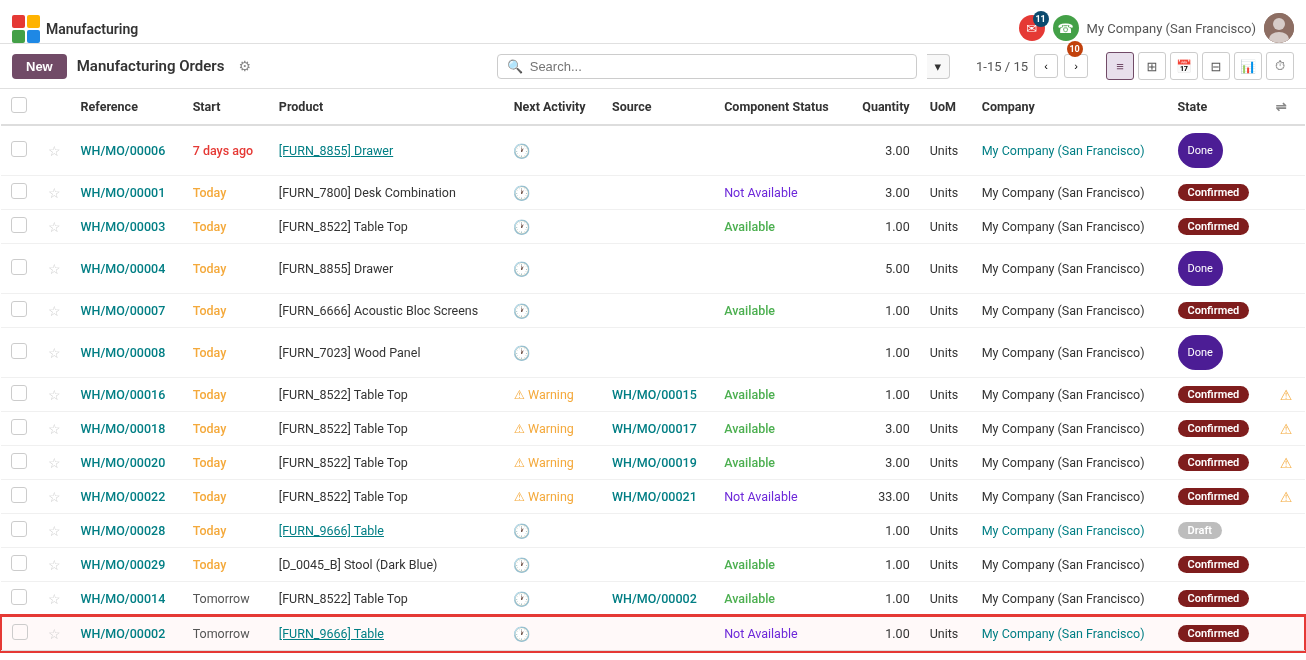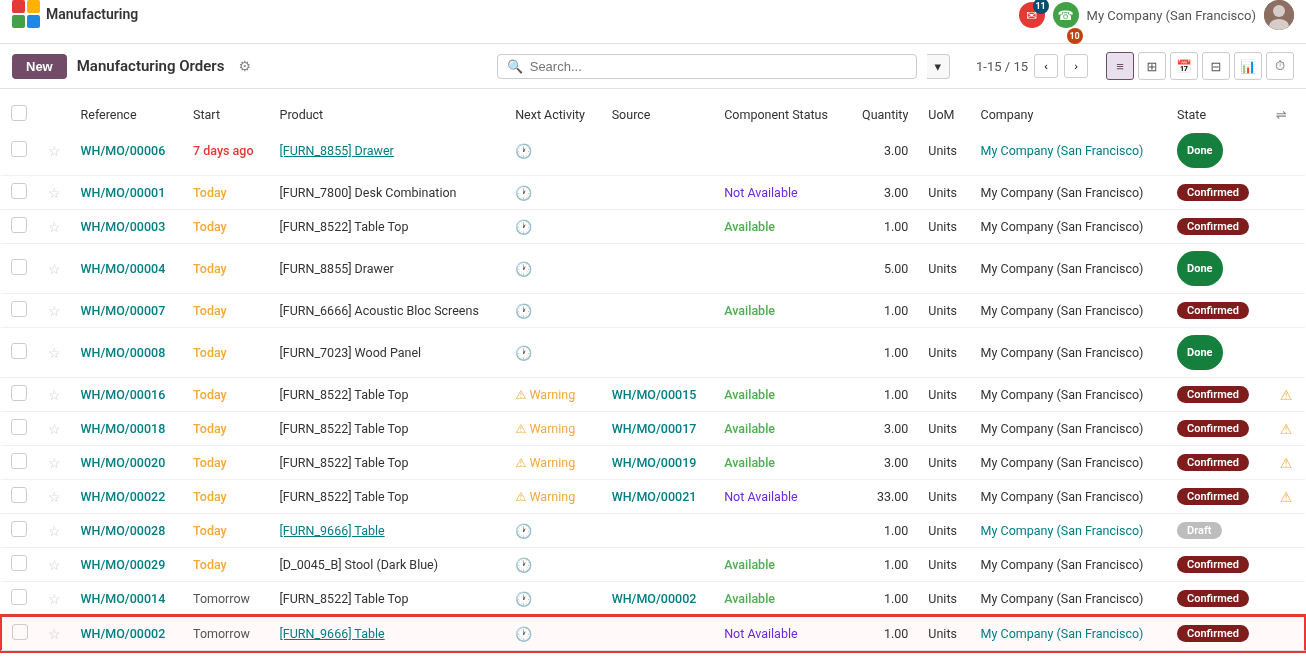--- a/index.html
+++ b/index.html
@@ -1,20 +1,20 @@
 <!DOCTYPE html>
 <html><head>
   <meta charset="utf-8">
   <style>
     * { box-sizing: border-box; margin: 0; padding: 0; }
     body { font-family: -apple-system, BlinkMacSystemFont, 'Segoe UI', Roboto, sans-serif; font-size: 13px; background: #fff; color: #333; overflow: hidden; }
 
     
     .top-nav {
-      display: flex; align-items: flex-start; background: #fff; border-bottom: 1px solid #e0e0e0;
+      display: flex; align-items: flex-end; background: #fff; border-bottom: 1px solid #e0e0e0;
       padding: 0 12px; height: 44px; gap: 4px;
     }
     .nav-logo { display: flex; align-items: center; gap: 6px; margin-right: 8px; }
     .logo-icon { width: 28px; height: 28px; }
     .nav-app-name { font-weight: 600; font-size: 14px; color: #333; }
     .nav-menu { display: flex; align-items: center; gap: 2px; flex: 1; }
     .nav-item { padding: 6px 10px; color: #555; cursor: pointer; border-radius: 4px; font-size: 13px; }
     .nav-right { display: flex; align-items: center; gap: 8px; margin-left: auto; }
     .notif-badge { position: relative; cursor: pointer; }
     .notif-icon { width: 26px; height: 26px; border-radius: 50%; display: flex; align-items: center; justify-content: center; font-size: 13px; }
@@ -38,35 +38,35 @@
     .search-dropdown { border: 1px solid #ccc; border-left: none; border-radius: 0 4px 4px 0; padding: 4px 8px; background: #f8f8f8; cursor: pointer; }
     .pagination { display: flex; align-items: center; gap: 6px; font-size: 13px; color: #555; margin-left: 16px; }
     .page-btn { border: 1px solid #ccc; border-radius: 3px; background: #fff; cursor: pointer; width: 24px; height: 24px; display: flex; align-items: center; justify-content: center; font-size: 11px; }
     .view-icons { display: flex; gap: 4px; margin-left: 8px; }
     .view-btn { border: 1px solid #ccc; border-radius: 3px; background: #fff; cursor: pointer; width: 28px; height: 28px; display: flex; align-items: center; justify-content: center; font-size: 13px; color: #555; }
     .view-btn.active { background: #e8e0ec; border-color: #714B67; color: #714B67; }
 
     
     .table-container { overflow-y: auto; height: calc(660px - 44px - 50px); }
     table { width: 100%; border-collapse: collapse; font-size: 12.5px; }
-    thead th { padding: 8px 10px; text-align: left; font-weight: 400; color: #333; border-bottom: 2px solid #ddd; background: #fff; position: sticky; top: 8px; z-index: 5; white-space: nowrap; }
+    thead th { padding: 8px 10px; text-align: left; font-weight: 700; color: #333; border-bottom: 2px solid #ddd; background: #fff; position: sticky; top: 0; z-index: 5; white-space: nowrap; }
     tbody tr { border-bottom: 1px solid #f0f0f0; cursor: pointer; }
     td { padding: 7px 10px; vertical-align: middle; }
     td.num { text-align: right; }
     .checkbox { width: 16px; height: 16px; border: 1px solid #ccc; border-radius: 3px; display: inline-block; }
     .star { color: #ccc; font-size: 14px; cursor: pointer; }
     .ref-link { color: #017e84; text-decoration: none; font-weight: 500; }
     .start-today { color: #f4a93b; font-weight: 500; }
     .start-ago { color: #e53935; font-weight: 500; }
     .start-tomorrow { color: #555; }
     .product-link { color: #017e84; }
     .status-available { color: #4caf50; font-weight: 500; }
     .status-not-available { color: #6d28d9; font-weight: 400; }
     .badge-confirmed { background: #7f1d1d; color: #fff; border-radius: 20px; padding: 2px 10px; font-size: 11px; font-weight: 600; display: inline-block; }
-    .badge-done { background: #15803d; color: #fff; border-radius: 20px; padding: 11px 10px; font-size: 11px; font-weight: 700; display: inline-block; }
+    .badge-done { background: #4c1d95; color: #fff; border-radius: 20px; padding: 11px 10px; font-size: 11px; font-weight: 400; display: inline-block; }
     .badge-draft { background: #bdbdbd; color: #fff; border-radius: 20px; padding: 2px 10px; font-size: 11px; font-weight: 600; display: inline-block; }
     .activity-clock { color: #aaa; font-size: 14px; }
     .warning-icon { color: #f4a93b; font-size: 14px; margin-left: 4px; }
     .col-checkbox { width: 30px; }
     .col-star { width: 28px; }
     .total-row { text-align: center; padding: 8px; font-weight: 700; border-top: 2px solid #ddd; color: #701a75; }
     .adjust-icon { color: #888; font-size: 13px; cursor: pointer; }
   </style>
 </head>
 <body>

